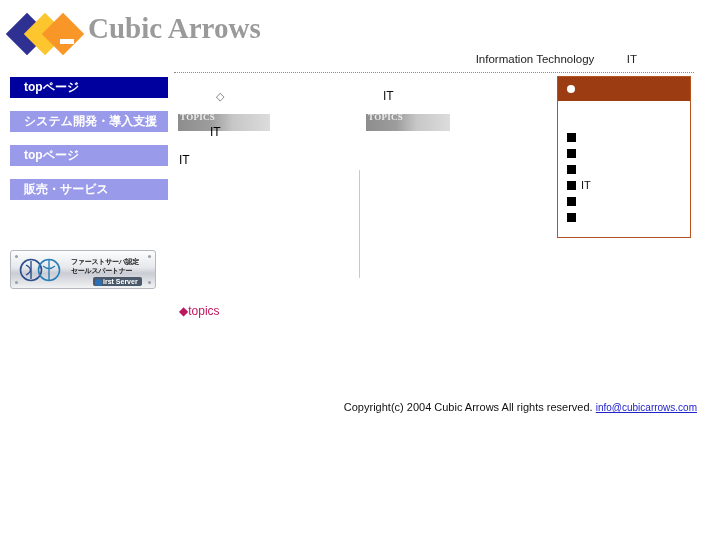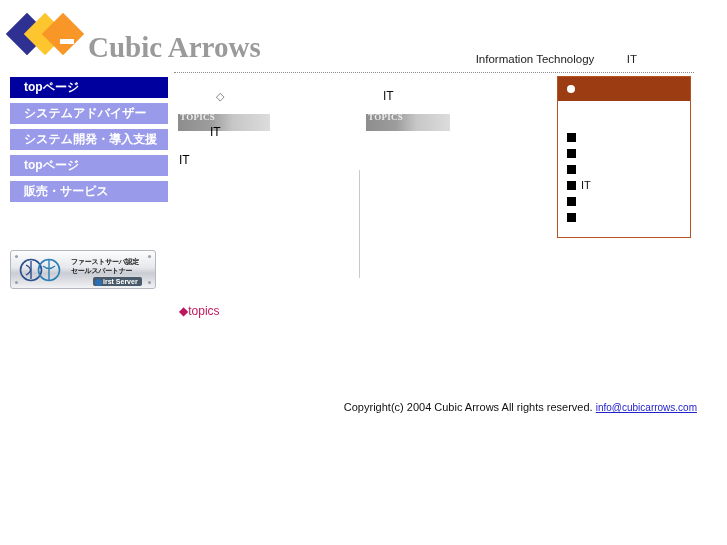--- a/index.html
+++ b/index.html
@@ -37,21 +37,21 @@
   #diamond-gold  { left: 18px; top: 6px;  background: #fdc62e; }
   #diamond-orange{ left: 36px; top: 6px;  background: #f89628; }
   #diamond-notch {
     position: absolute;
     left: 48px; top: 26px;
     width: 14px; height: 5px;
     background: #ffffff;
   }
   #logo-text {
     position: absolute;
-    left: 88px; top: 31px;
+    left: 88px; top: 12px;
     font-family: "Liberation Serif", serif;
     font-size: 29px;
     font-weight: bold;
     color: #9a9a9a;
     letter-spacing: 0px;
     white-space: nowrap;
   }
 
   
   #topnav {
@@ -74,21 +74,21 @@
 
   
   #sidebar {
     position: absolute;
     left: 10px; top: 77px;
     width: 158px;
   }
   .side-item {
     height: 21px;
     line-height: 21px;
-    margin-bottom: 5px;
+    margin-bottom: 13px;
     padding-left: 14px;
     color: #ffffff;
     font-size: 12px;
     font-weight: bold;
     background: #9a9aea;
     white-space: nowrap;
     box-sizing: border-box;
   }
   .side-item.active { background: #00009e; }
 
@@ -287,21 +287,20 @@
     <span class="nav-item">Information Technology</span>
     <span class="nav-gap"></span>
     <span class="nav-item">IT</span>
   </div>
 
   <div id="header-rule"></div>
 </div>
 
 <div id="sidebar">
   <div class="side-item active">topページ</div>
-  <div class="side-item">システムアドバイザー</div>
   <div class="side-item">システム開発・導入支援</div>
   <div class="side-item">topページ</div>
   <div class="side-item">販売・サービス</div>
 </div>
 
 <div id="partner-banner">
   <div id="partner-rivets">
     <div class="rivet" style="left:4px;  top:4px;"></div>
     <div class="rivet" style="left:137px;top:4px;"></div>
     <div class="rivet" style="left:4px;  top:30px;"></div>

